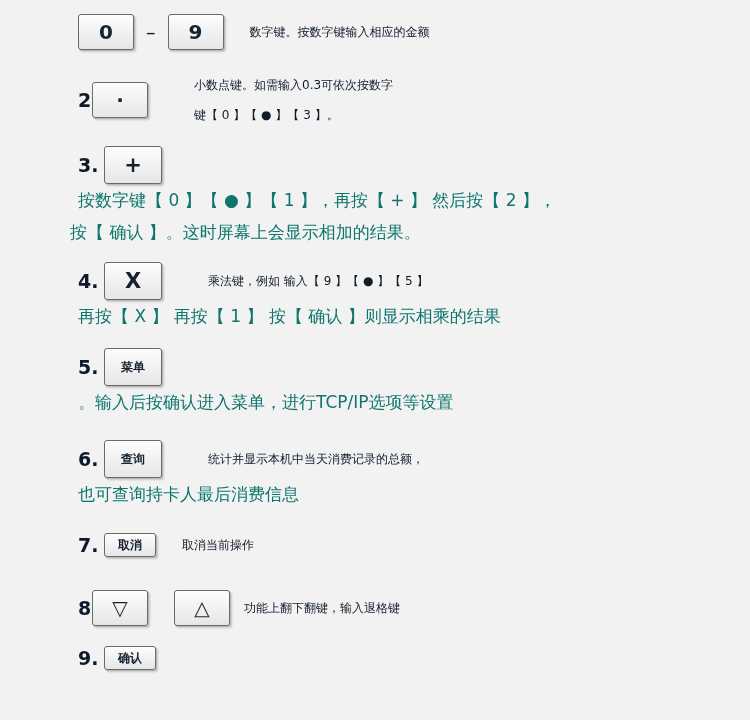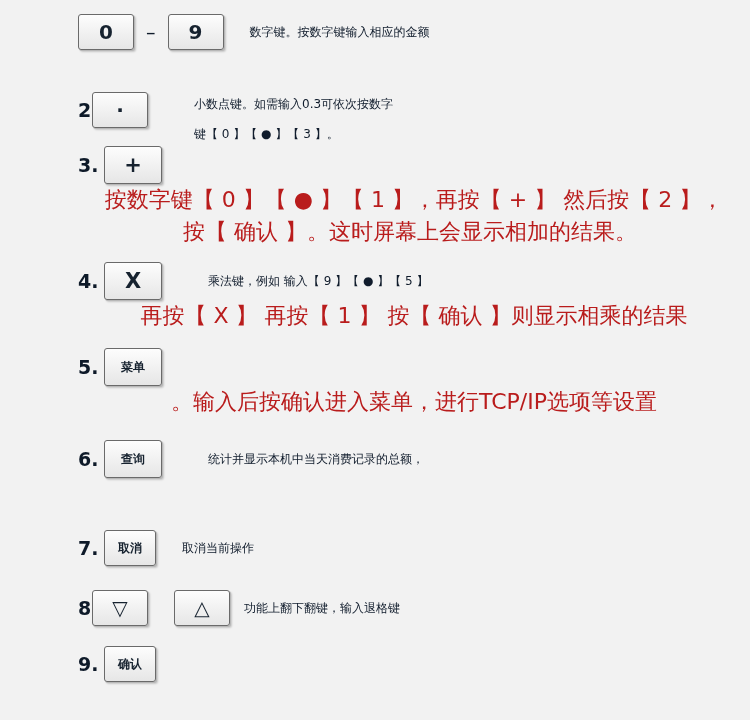--- a/index.html
+++ b/index.html
@@ -57,66 +57,64 @@
     height: 36px;
     font-size: 20px;
   }
   .key.tall {
     width: 58px;
     height: 38px;
     font-size: 21px;
   }
   .key.small {
     width: 52px;
-    height: 36px;
+    height: 24px;
     font-size: 17px;
   }
   .key.cjk {
     font-family: "DejaVu Sans", "Liberation Sans", sans-serif;
     font-size: 12px;
   }
   .dash {
     font-size: 19px;
     margin: 0 12px;
     color: #101c2c;
   }
   .txt {
     font-size: 12px;
     line-height: 30px;
     color: #101c2c;
     white-space: nowrap;
   }
   .cont {
-    font-size: 22px;
+    font-size: 17px;
     line-height: 32px;
-    color: #b91c1c;
+    color: #0f766e;
     padding-left: 78px;
     white-space: nowrap;
-    text-align: center;
   }
   .gap-s { width: 14px; flex: none; }
   .gap-m { width: 26px; flex: none; }
   .gap-l { width: 46px; flex: none; }
 
   
   #row1 { position: absolute; top: 14px; left: 0; width: 750px; }
   #row2 { position: absolute; top: 70px; left: 0; width: 750px; }
   #row3 { position: absolute; top: 146px; left: 0; width: 750px; }
   #row4 { position: absolute; top: 262px; left: 0; width: 750px; }
   #row5 { position: absolute; top: 348px; left: 0; width: 750px; }
   #row6 { position: absolute; top: 440px; left: 0; width: 750px; }
   #row7 { position: absolute; top: 530px; left: 0; width: 750px; }
   #row8 { position: absolute; top: 590px; left: 0; width: 750px; }
   #row9 { position: absolute; top: 646px; left: 0; width: 750px; }
 
   .r2-lines, .r3-lines, .r4-lines, .r5-lines, .r6-lines {
     display: flex;
     flex-direction: column;
     justify-content: center;
-    margin-top: 19px;
   }
 </style>
 </head>
 <body>
 
 <div class="page">
 
   <div class="row" id="row1">
     <div class="line">
       <span class="num">1.</span>
@@ -174,20 +172,21 @@
   </div>
 
   <div class="row" id="row6">
     <div class="line">
       <span class="num">6.</span>
       <span class="gap-m"></span>
       <span class="key tall cjk">查询</span>
       <span class="gap-l"></span>
       <span class="txt">统计并显示本机中当天消费记录的总额，</span>
     </div>
+    <div class="cont">也可查询持卡人最后消费信息</div>
   </div>
 
   <div class="row" id="row7">
     <div class="line">
       <span class="num">7.</span>
       <span class="gap-m"></span>
       <span class="key small cjk">取消</span>
       <span class="gap-m"></span>
       <span class="txt">取消当前操作</span>
     </div>

